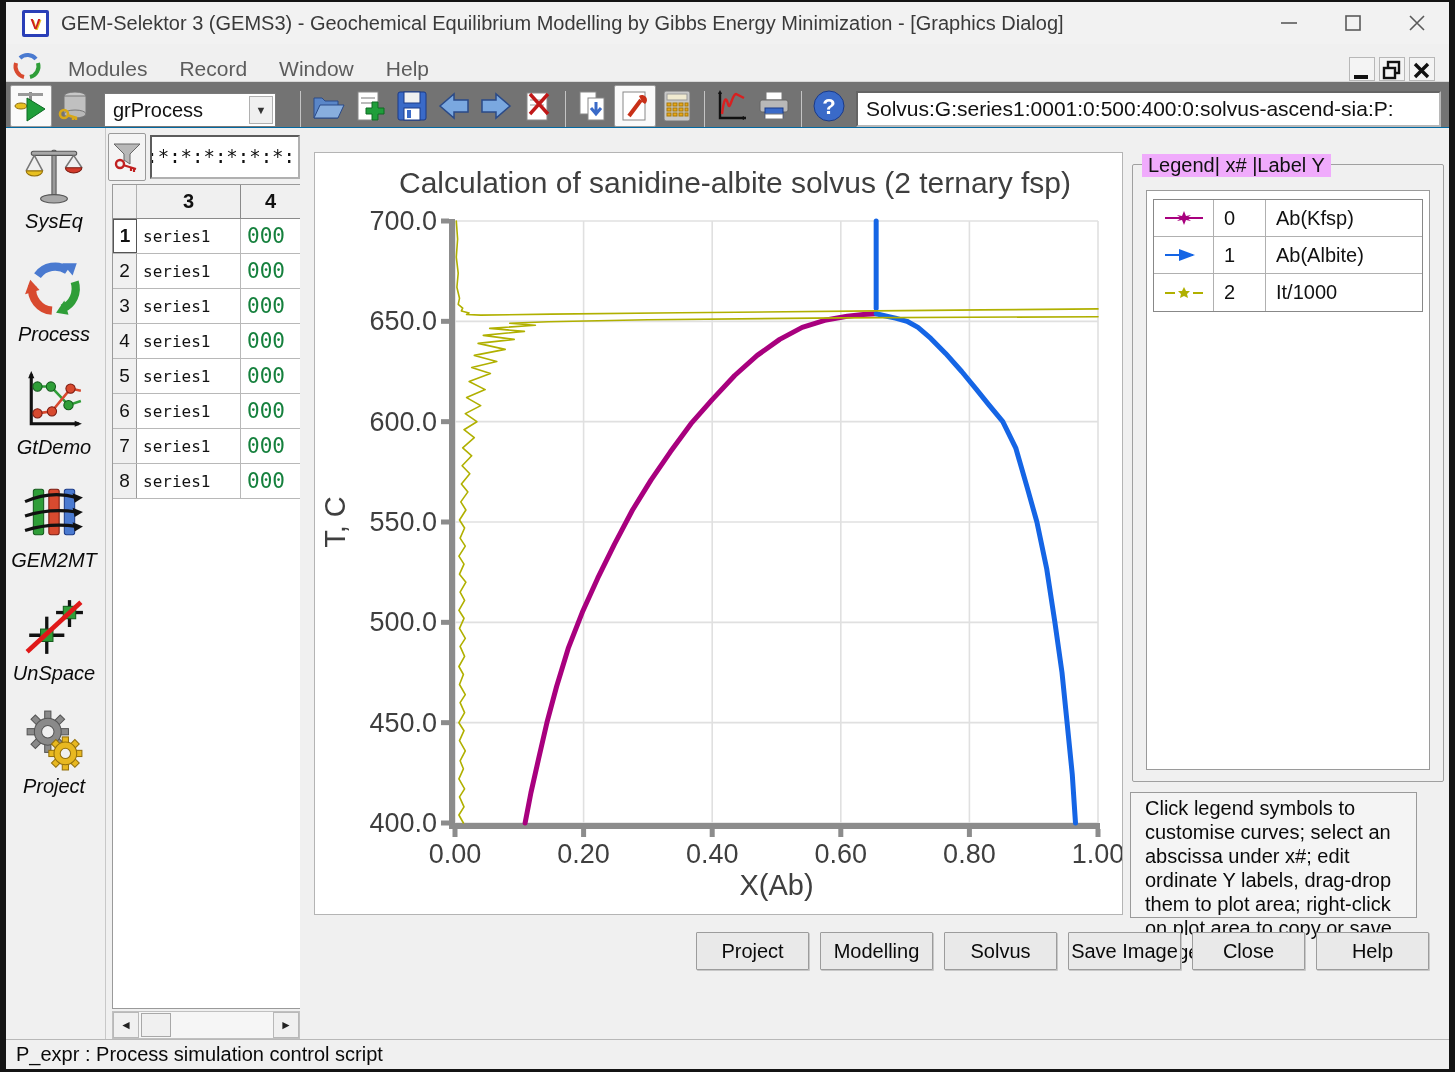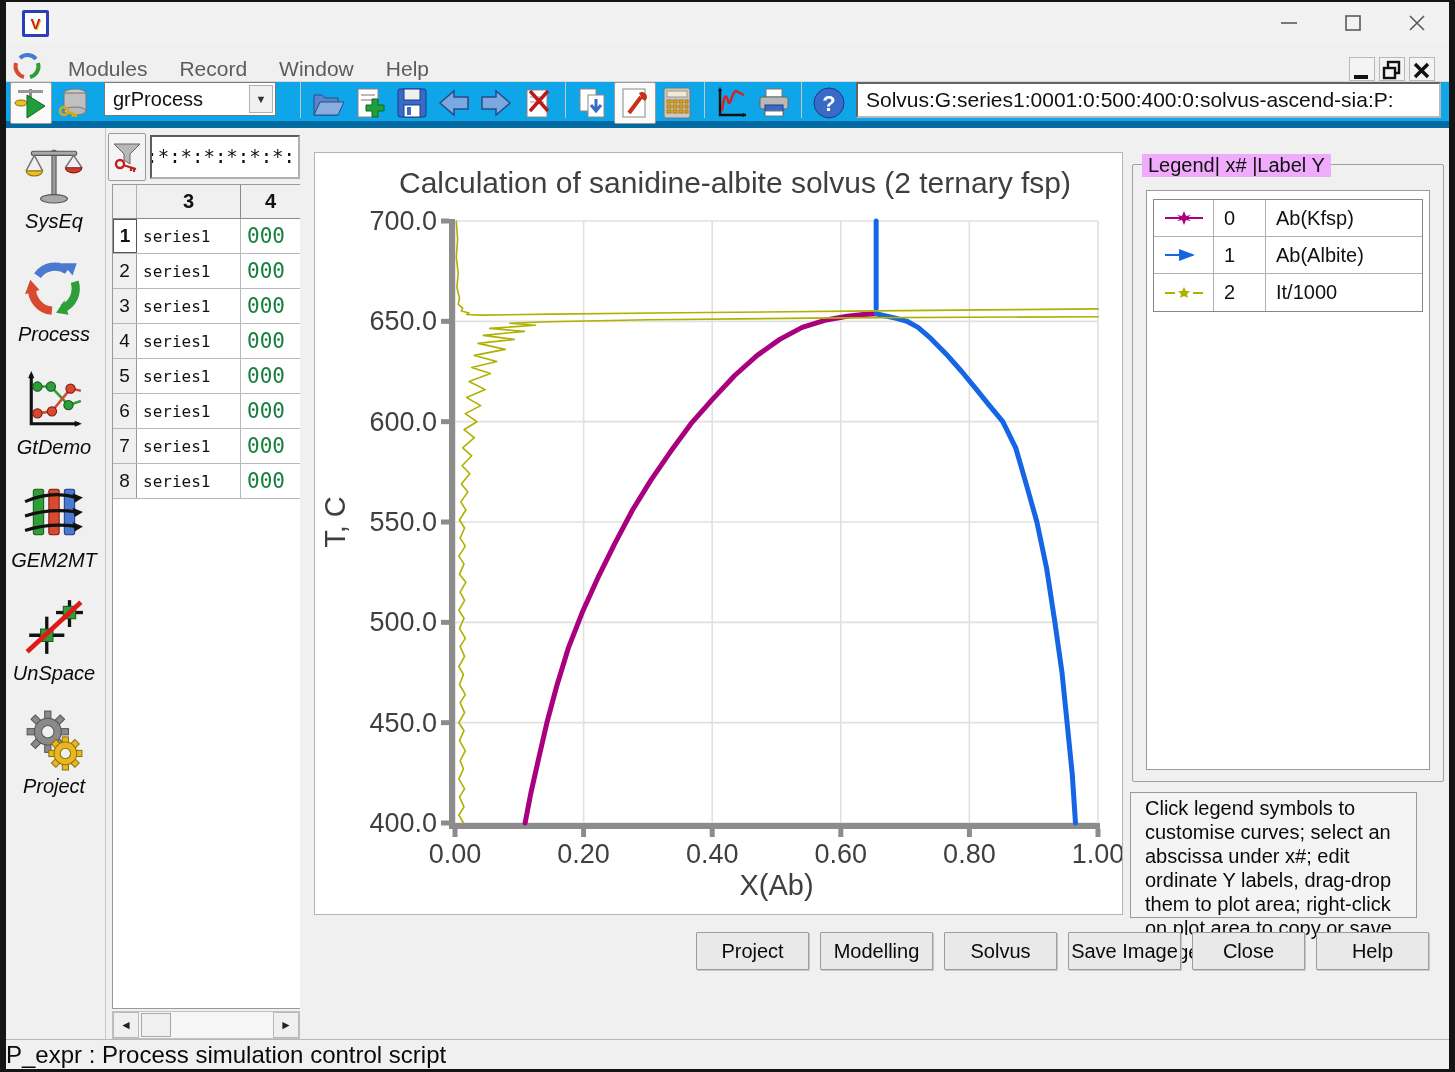--- a/index.html
+++ b/index.html
@@ -26,22 +26,22 @@
   .menubar { position:absolute; left:0; top:42px; right:0; height:38px; background:#f0f0f0;
              display:flex; align-items:flex-end; border-bottom:1px solid #d8d8d8; }
   .menu-appicon { width:30px; height:30px; margin-left:6px; margin-right:10px; }
   .menu-item { font-size:21px; color:#5c5c5c; padding:0 16px; }
   .mdi-controls { margin-left:auto; display:flex; align-items:center; gap:4px; padding-right:14px; }
   .mdi-btn { width:26px; height:24px; display:flex; align-items:flex-end; justify-content:center;
              border:1px solid #b8b8b8; background:#f4f4f4; }
   .mdi-btn svg { display:block; }
 
   
-  .toolbar { position:absolute; left:0; top:80px; right:0; height:46px; background:#0ea5e9;
-             display:flex; align-items:flex-start; border-bottom:7px solid #0369a1; }
+  .toolbar { position:absolute; left:0; top:80px; right:0; height:46px; background:#737373;
+             display:flex; align-items:flex-end; border-bottom:1px solid #0369a1; }
   .tb-btn { width:42px; height:42px; display:flex; align-items:center; justify-content:center; }
   .tb-btn.framed { border:1px solid #9a9a9a; background:#fafafa; border-radius:2px; }
   .tb-sep { width:1px; height:36px; background:#c4c4c4; margin:0 6px; }
   .combo { width:172px; height:34px; background:#ffffff; border:1px solid #7a7a7a; margin:0 10px;
            display:flex; align-items:center; position:relative; }
   .combo .combo-text { font-size:20px; color:#111; padding-left:8px; }
   .combo .combo-arrow { position:absolute; right:2px; top:2px; bottom:2px; width:24px; background:#f0f0f0;
                         border:1px solid #b0b0b0; display:flex; align-items:center; justify-content:center;
                         font-size:11px; color:#333; }
   .reckey { height:36px; flex:1; margin:0 8px 0 6px; background:#ffffff; border:2px inset #b8b8b8;
@@ -108,31 +108,32 @@
              border:1px solid #9a9a9a; padding:3px 14px; font-size:20px; line-height:24px; color:#0a0a0a; }
   .btnrow { position:absolute; left:0; right:20px; top:804px; height:38px; display:flex;
             justify-content:flex-end; gap:11px; }
   .dlg-btn { width:113px; height:38px; background:#e9e9e9; border:1px solid #9c9c9c; border-radius:1px;
              font-size:20px; color:#0a0a0a; display:flex; align-items:center; justify-content:center;
              box-shadow:1px 1px 0 #c8c8c8; }
 
   
   .statusbar { position:absolute; left:0; right:0; bottom:0; height:30px; background:#f0f0f0;
                border-top:1px solid #b8b8b8; display:flex; align-items:center; }
-  .status-text { font-size:24px; color:#0a0a0a; }
+  .status-text { font-size:20px; color:#0a0a0a; padding-left:10px; }
 </style>
 </head>
 <body>
 
 <div class="window">
 
   <div class="titlebar">
     <div class="app-icon">
         <span>V</span>
       </div>
+    <div class="title-text">GEM-Selektor 3 (GEMS3) - Geochemical Equilibrium Modelling by Gibbs Energy Minimization - [Graphics Dialog]</div>
     <div class="win-controls">
       <div class="win-btn">
         <svg width="18" height="18">
             <line x1="1" y1="9" x2="17" y2="9" stroke="#5a5a5a" stroke-width="1.6"></line>
           </svg>
       </div>
       <div class="win-btn">
         <svg width="18" height="18">
             <rect x="2" y="2" width="14" height="14" fill="none" stroke="#5a5a5a" stroke-width="1.6"></rect>
           </svg>

